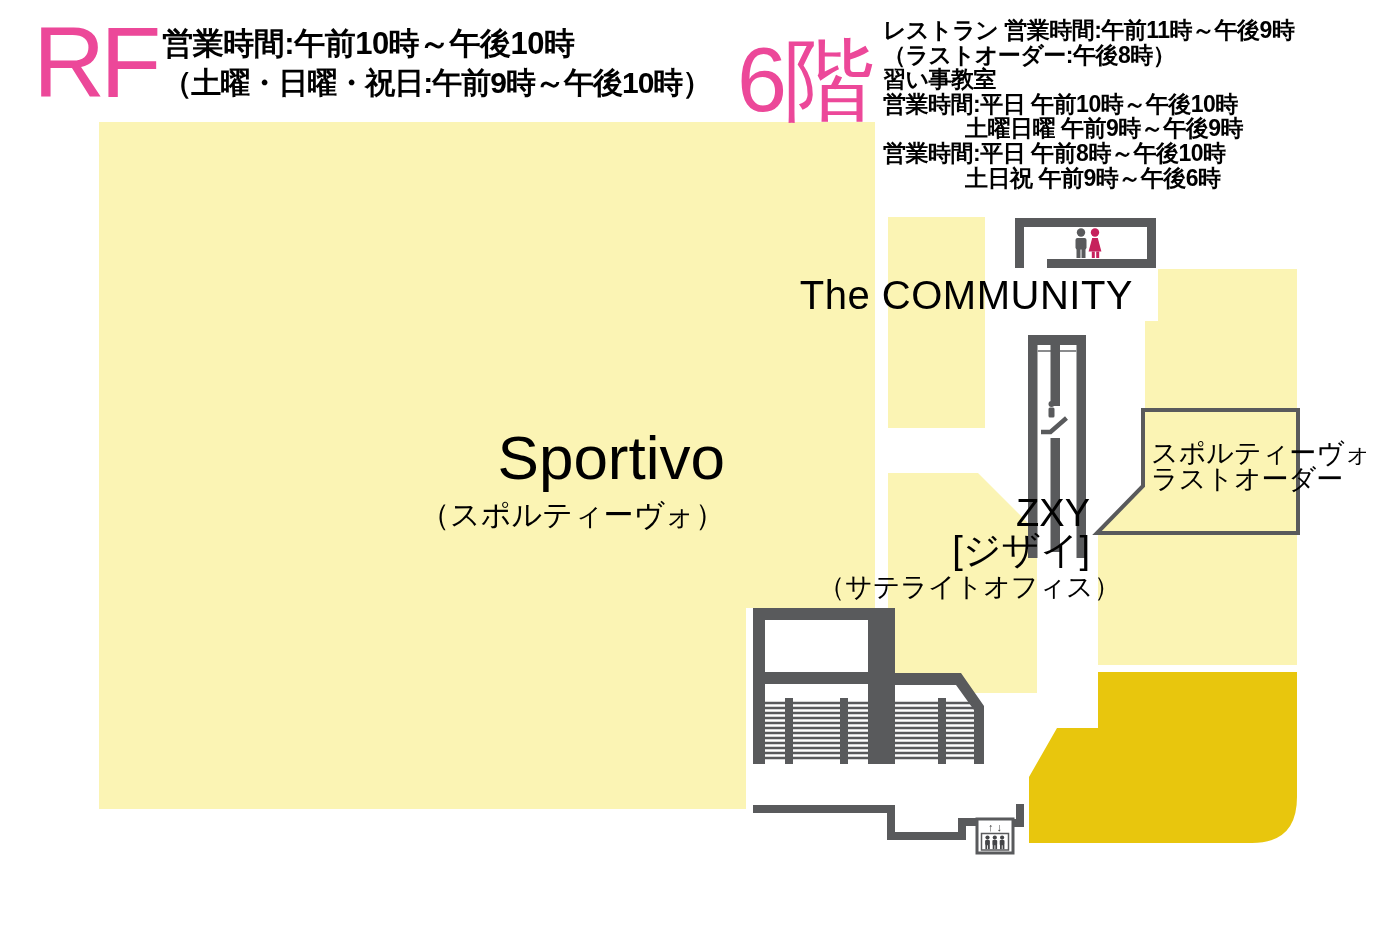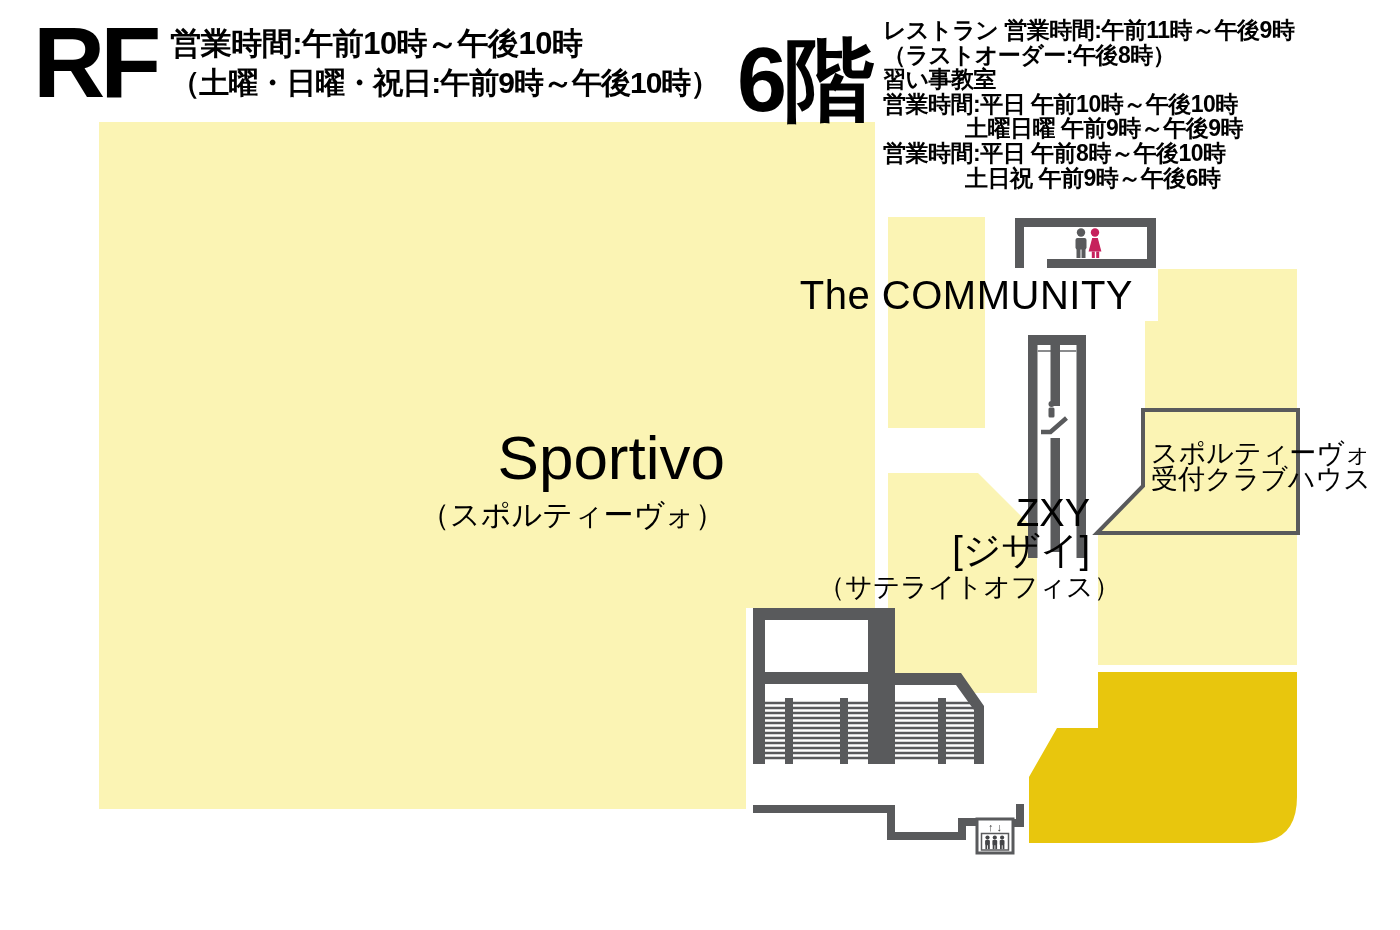--- a/index.html
+++ b/index.html
@@ -5,23 +5,23 @@
   html,body{margin:0;padding:0;background:#ffffff;}
   .canvas{
     position:relative;width:1400px;height:930px;background:#ffffff;overflow:hidden;
     font-family:"Liberation Sans", sans-serif;color:#000;
   }
   .abs{position:absolute;}
   svg{display:block;}
 
   
   .rf-header{left:33px;top:20px;display:flex;align-items:flex-start;}
-  .floor-big{color:#000000;font-weight:700;}
+  .floor-big{color:#ec4899;font-weight:400;}
   .rf-floor{font-size:100px;line-height:0.85;letter-spacing:-5px;}
-  .rf-lines{margin-left:14px;margin-top:4px;font-weight:700;}
+  .rf-lines{margin-left:6px;margin-top:4px;font-weight:700;}
   .rf-line1{font-size:31px;line-height:40px;letter-spacing:-0.5px;}
   .rf-line2{font-size:30px;line-height:38px;letter-spacing:-1px;}
 
   .f6-header{left:737px;top:16px;display:flex;align-items:flex-start;}
   .f6-floor{font-size:90px;line-height:0.9;margin-top:24px;letter-spacing:-3px;}
   .f6-info{margin-left:12px;margin-top:2px;font-weight:700;}
   .f6-info .line{font-size:23px;line-height:24.6px;letter-spacing:-0.5px;white-space:nowrap;}
   .f6-info .indent{padding-left:82px;}
 
   
@@ -166,17 +166,17 @@
   </div>
 
   <div class="abs area-label zxy-label">
     <div class="zxy-name">ZXY</div>
     <div class="zxy-reading">[ジザイ]</div>
     <div class="zxy-category">（サテライトオフィス）</div>
   </div>
 
   <div class="abs reception-label">
     <div>スポルティーヴォ</div>
-    <div>受付クラブハウス</div>
+    <div>ラストオーダー</div>
   </div>
 
 
 </div>
 
 </body></html>

